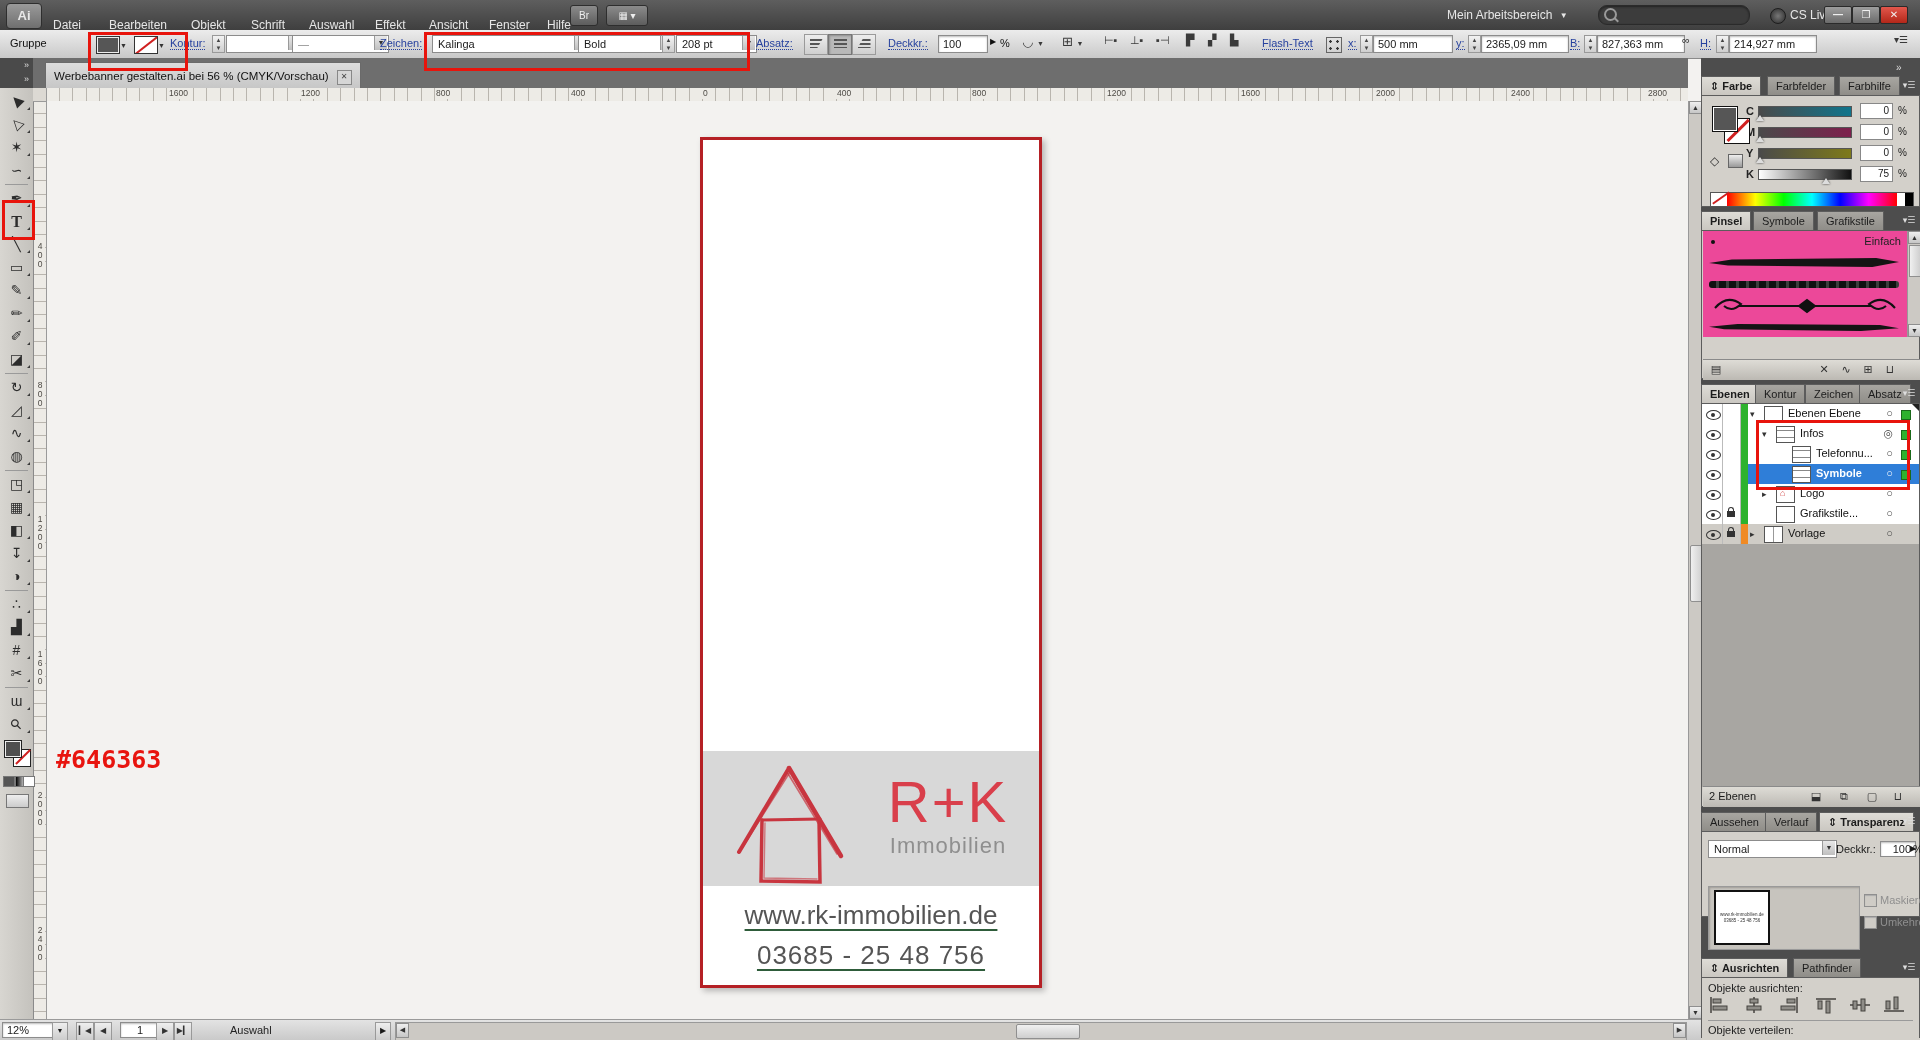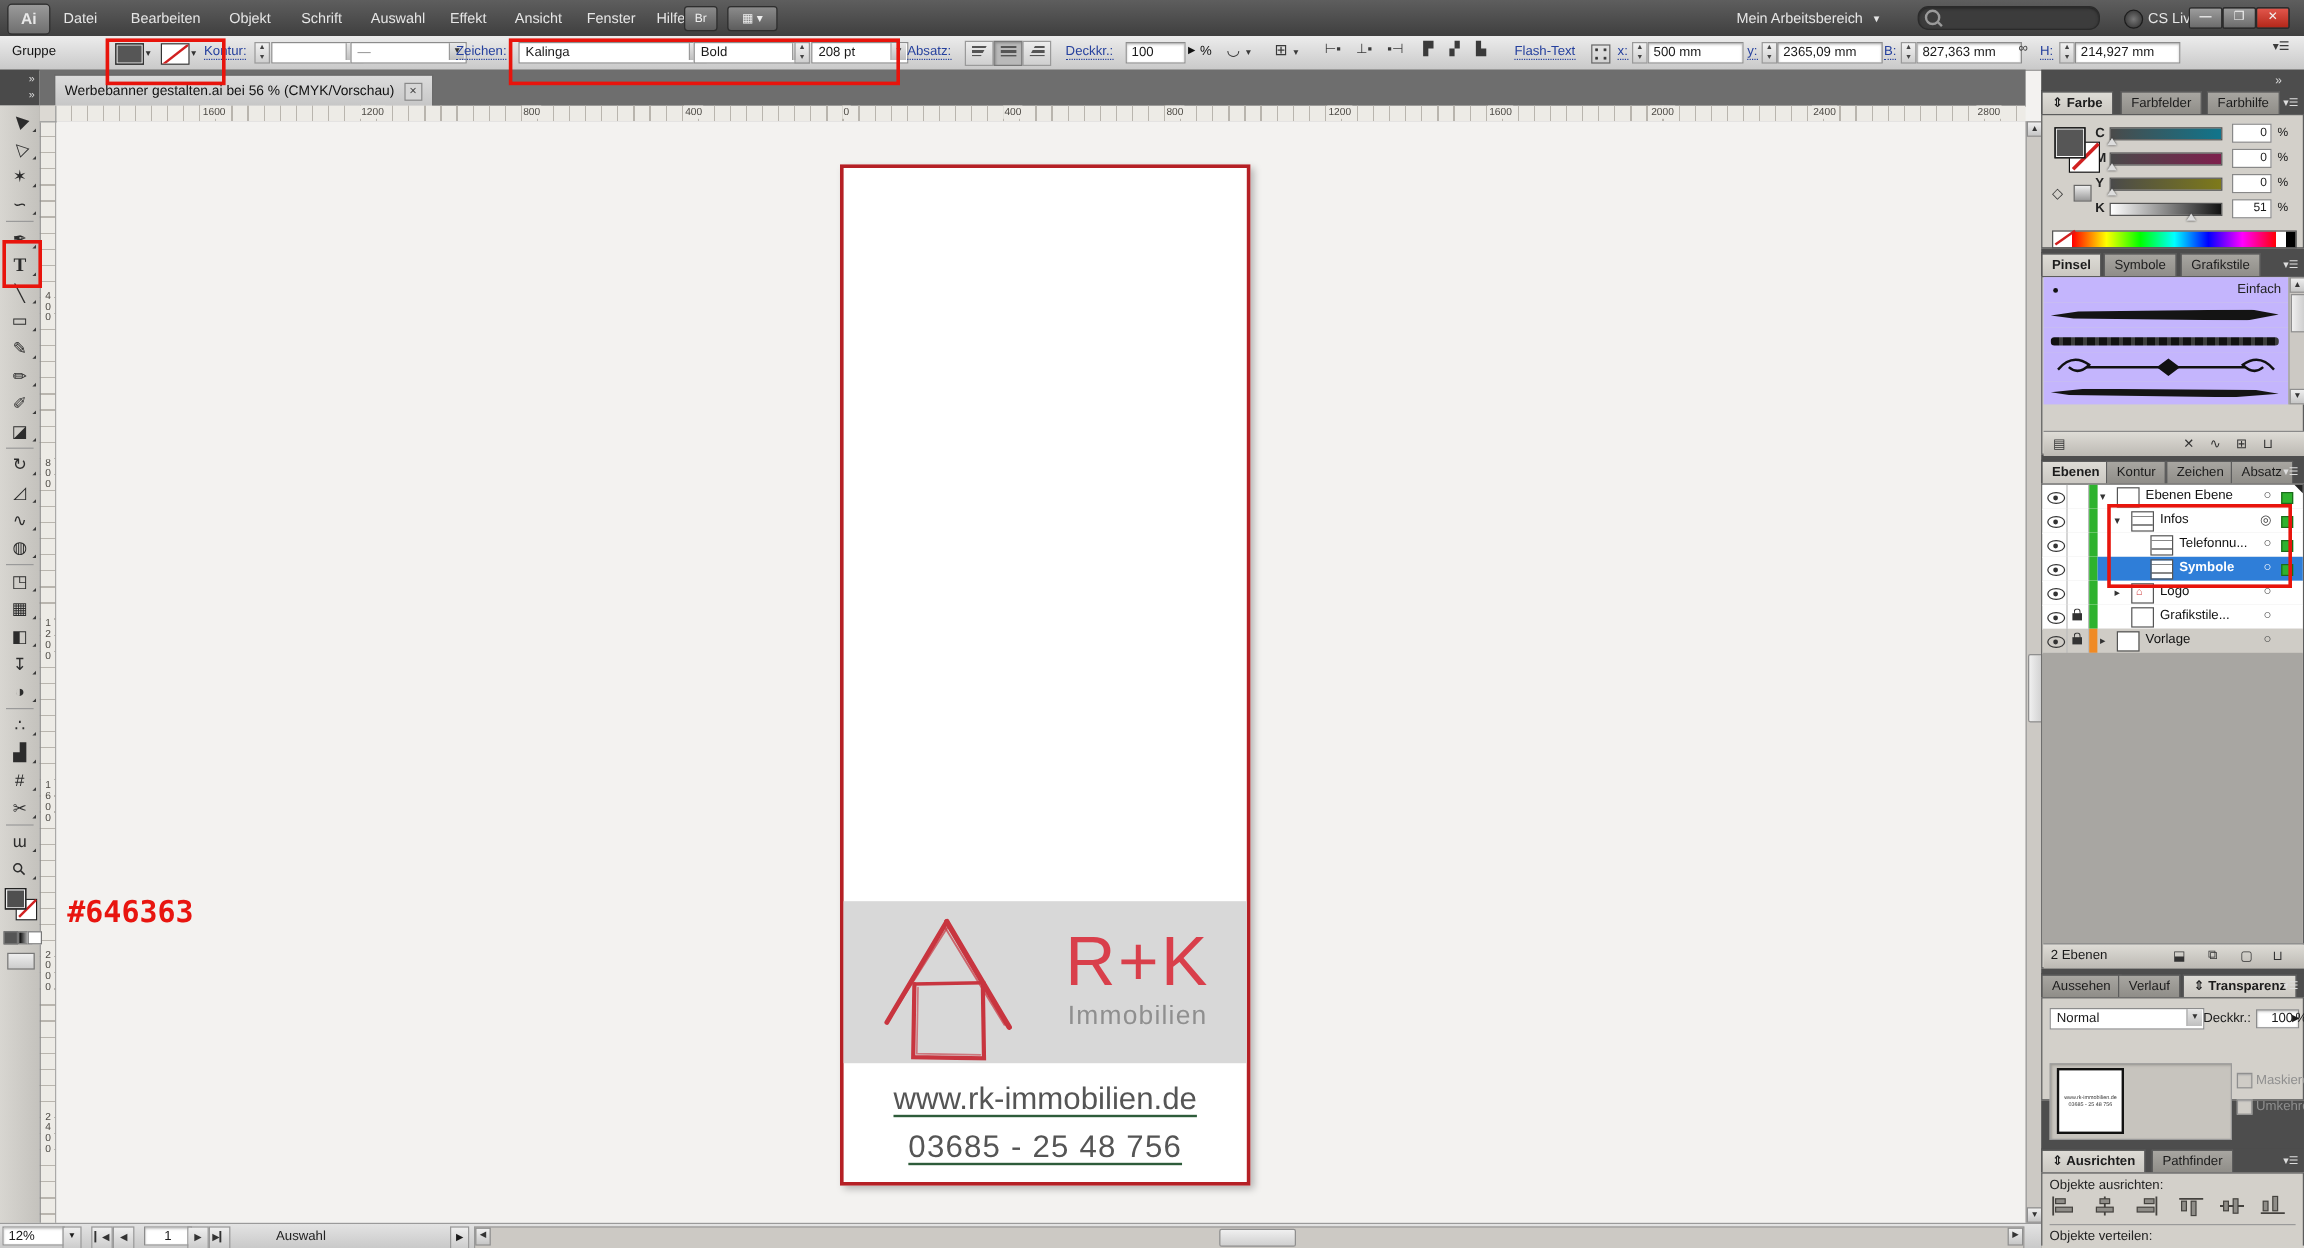--- a/index.html
+++ b/index.html
@@ -3,21 +3,21 @@
 <meta charset="utf-8">
 <style>
   html,body{margin:0;padding:0;background:#222;}
   #stage{position:relative;width:1920px;height:1040px;overflow:hidden;
     font-family:"Liberation Sans","DejaVu Sans",sans-serif;font-size:11px;color:#1a1a1a;
     background:#f3f2f0;user-select:none;}
   .abs{position:absolute;}
   
   #titlebar{left:0;top:0;width:1920px;height:30px;background:linear-gradient(#5e5e5e,#3f3f3f);color:#e3e3e3;}
   #ai-logo{left:6px;top:3px;width:34px;height:24px;background:linear-gradient(#9a9a9a,#6f6f6f);border:1px solid #2e2e2e;border-radius:4px;color:#e8e8e8;font-weight:bold;font-size:13px;text-align:center;line-height:24px;}
-  .menu-item{top:0;height:26px;line-height:30px;padding:0 9px;font-size:12px;color:#e6e6e6;}
+  .menu-item{top:0;height:26px;line-height:30px;padding:10px 9px;font-size:12px;color:#e6e6e6;}
   #br-btn{left:570px;top:5px;width:26px;height:19px;background:linear-gradient(#8b8b8b,#5d5d5d);border:1px solid #2e2e2e;border-radius:3px;color:#eee;font-size:10px;text-align:center;line-height:19px;}
   #arrange-btn{left:606px;top:5px;width:40px;height:19px;background:linear-gradient(#8b8b8b,#5d5d5d);border:1px solid #2e2e2e;border-radius:3px;color:#eee;font-size:10px;text-align:center;line-height:19px;}
   #workspace-switcher{left:1447px;top:0;height:30px;line-height:30px;font-size:12px;color:#e6e6e6;}
   #search-box{left:1598px;top:5px;width:150px;height:18px;background:#3c3c3c;border:1px solid #2a2a2a;border-radius:9px;box-shadow:inset 0 1px 2px #222;}
   #search-icon{left:5px;top:2px;width:9px;height:9px;border:2px solid #9a9a9a;border-radius:50%;}
   #search-icon::after{content:"";position:absolute;left:8px;top:9px;width:5px;height:2px;background:#9a9a9a;transform:rotate(45deg);}
   #cslive-dot{left:1770px;top:8px;width:14px;height:14px;background:radial-gradient(#777,#2a2a2a);border-radius:50%;border:1px solid #1d1d1d;}
   #cslive{left:1790px;top:0;height:30px;line-height:30px;font-size:12px;color:#e6e6e6;}
   .winbtn{top:6px;width:26px;height:16px;border:1px solid #2a2a2a;border-radius:2px;background:linear-gradient(#9d9d9d,#6b6b6b);color:#f2f2f2;font-size:10px;line-height:15px;text-align:center;font-weight:bold;}
   #win-close{background:linear-gradient(#e2574c,#b32719);}
@@ -100,21 +100,21 @@
   .slider{position:absolute;left:0;top:2px;width:92px;height:9px;border:1px solid #555;}
   .sl-handle{position:absolute;top:11px;width:0;height:0;border-left:4px solid transparent;border-right:4px solid transparent;border-bottom:6px solid #ddd;filter:drop-shadow(0 0 1px #333);}
   .cmyk-val{position:absolute;left:102px;top:-1px;width:28px;height:14px;background:#fff;border:1px solid #888;font-size:10px;text-align:right;padding-right:3px;line-height:14px;}
   .cmyk-pct{position:absolute;left:140px;top:1px;font-size:10px;}
   #spectrum{left:8px;top:96px;width:202px;height:13px;border:1px solid #555;
     background:linear-gradient(90deg,#fff 0 16px,#f00 16px,#ff0,#0f0,#0ff,#00f,#f0f,#f00 186px,#fff 186px 194px,#000 194px);}
   #spectrum::before{content:"";position:absolute;left:0px;top:4px;width:20px;height:2px;background:#d02020;transform:rotate(-35deg);}
   #cube-icon{left:8px;top:58px;font-size:12px;color:#333;}
   #gray-btn{left:26px;top:58px;width:13px;height:12px;border:1px solid #666;background:linear-gradient(#eee,#999);}
   
-  .brush-row{left:1px;width:204px;border-bottom:1px solid #d5d5d5;background:#c4b5fd;}
+  .brush-row{left:1px;width:204px;border-bottom:1px solid #d5d5d5;background:#ec4899;}
   #brush-scroll{left:205px;top:0;width:13px;height:106px;background:#ccc9c4;border-left:1px solid #999;}
   .pinsel-bottom{left:1px;top:128px;width:217px;height:20px;background:linear-gradient(#dedcd6,#bcb9b3);border-top:1px solid #8a8a8a;}
   .pb-ico{position:absolute;top:3px;font-size:11px;color:#333;width:18px;text-align:center;}
   
   .lrow{left:0;width:217px;height:20px;background:#fff;border-bottom:1px solid #cfcfcf;}
   .lrow .eye{position:absolute;left:4px;top:6px;width:13px;height:8px;border:1px solid #333;border-radius:50%;}
   .lrow .eye::after{content:"";position:absolute;left:4px;top:1.5px;width:4px;height:4px;background:#333;border-radius:50%;}
   .cell-sep{position:absolute;left:20px;top:0;width:1px;height:20px;background:#bbb;}
   .cell-sep2{position:absolute;left:38px;top:0;width:1px;height:20px;background:#bbb;}
   .lock{position:absolute;left:25px;top:7px;width:8px;height:6px;background:#333;}
@@ -394,21 +394,21 @@
       <span class="cmyk-label">Y</span>
       <div class="slider" style="background:linear-gradient(90deg,#4a4a4a,#7e7a1a)"></div>
       <div class="sl-handle" style="left:-2px"></div>
       <div class="cmyk-val">0</div>
       <span class="cmyk-pct">%</span>
     </div>
     <div class="abs cmyk-row" style="top:71px">
       <span class="cmyk-label">K</span>
       <div class="slider" style="background:linear-gradient(90deg,#fff,#111)"></div>
       <div class="sl-handle" style="left:64px"></div>
-      <div class="cmyk-val">51</div>
+      <div class="cmyk-val">75</div>
       <span class="cmyk-pct">%</span>
     </div>
     <div class="abs" id="spectrum"></div>
   </div>
 
   <div class="abs ptabs" style="left:1701px;top:210px">
     <div class="ptab active" style="left:0">Pinsel</div>
     <div class="ptab" style="left:52px">Symbole</div>
     <div class="ptab" style="left:116px">Grafikstile</div>
     <div class="pmenu">▾☰</div>

